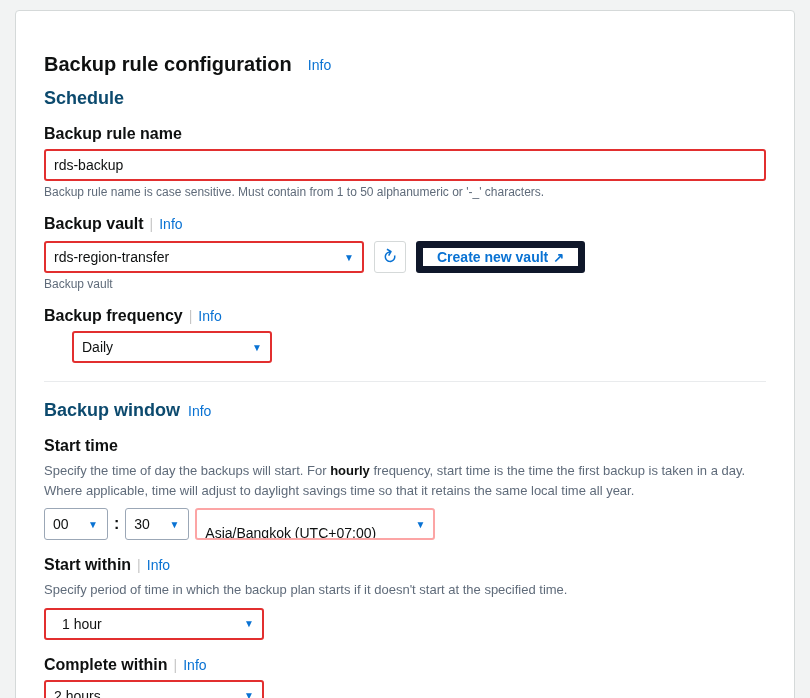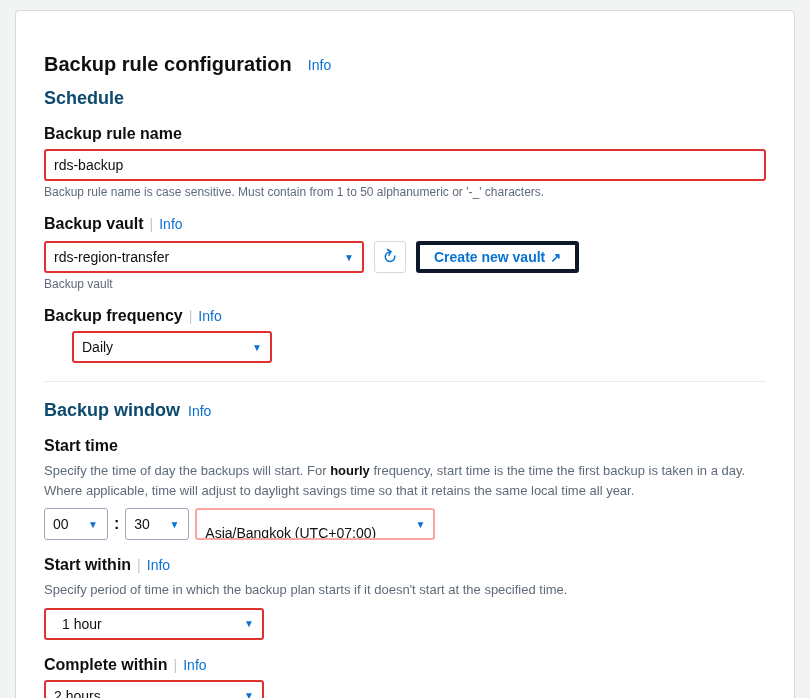--- a/index.html
+++ b/index.html
@@ -111,21 +111,21 @@
       display: flex;
       align-items: center;
       justify-content: center;
       cursor: pointer;
       color: #0972d3;
       font-size: 16px;
     }
     .create-vault-btn {
       height: 32px;
       padding: 0 14px;
-      border: 4px solid #0f172a;
+      border: 7px solid #0f172a;
       border-radius: 3px;
       background: #fff;
       color: #0972d3;
       font-size: 14px;
       font-weight: 700;
       cursor: pointer;
       display: flex;
       align-items: center;
       gap: 5px;
       white-space: nowrap;

